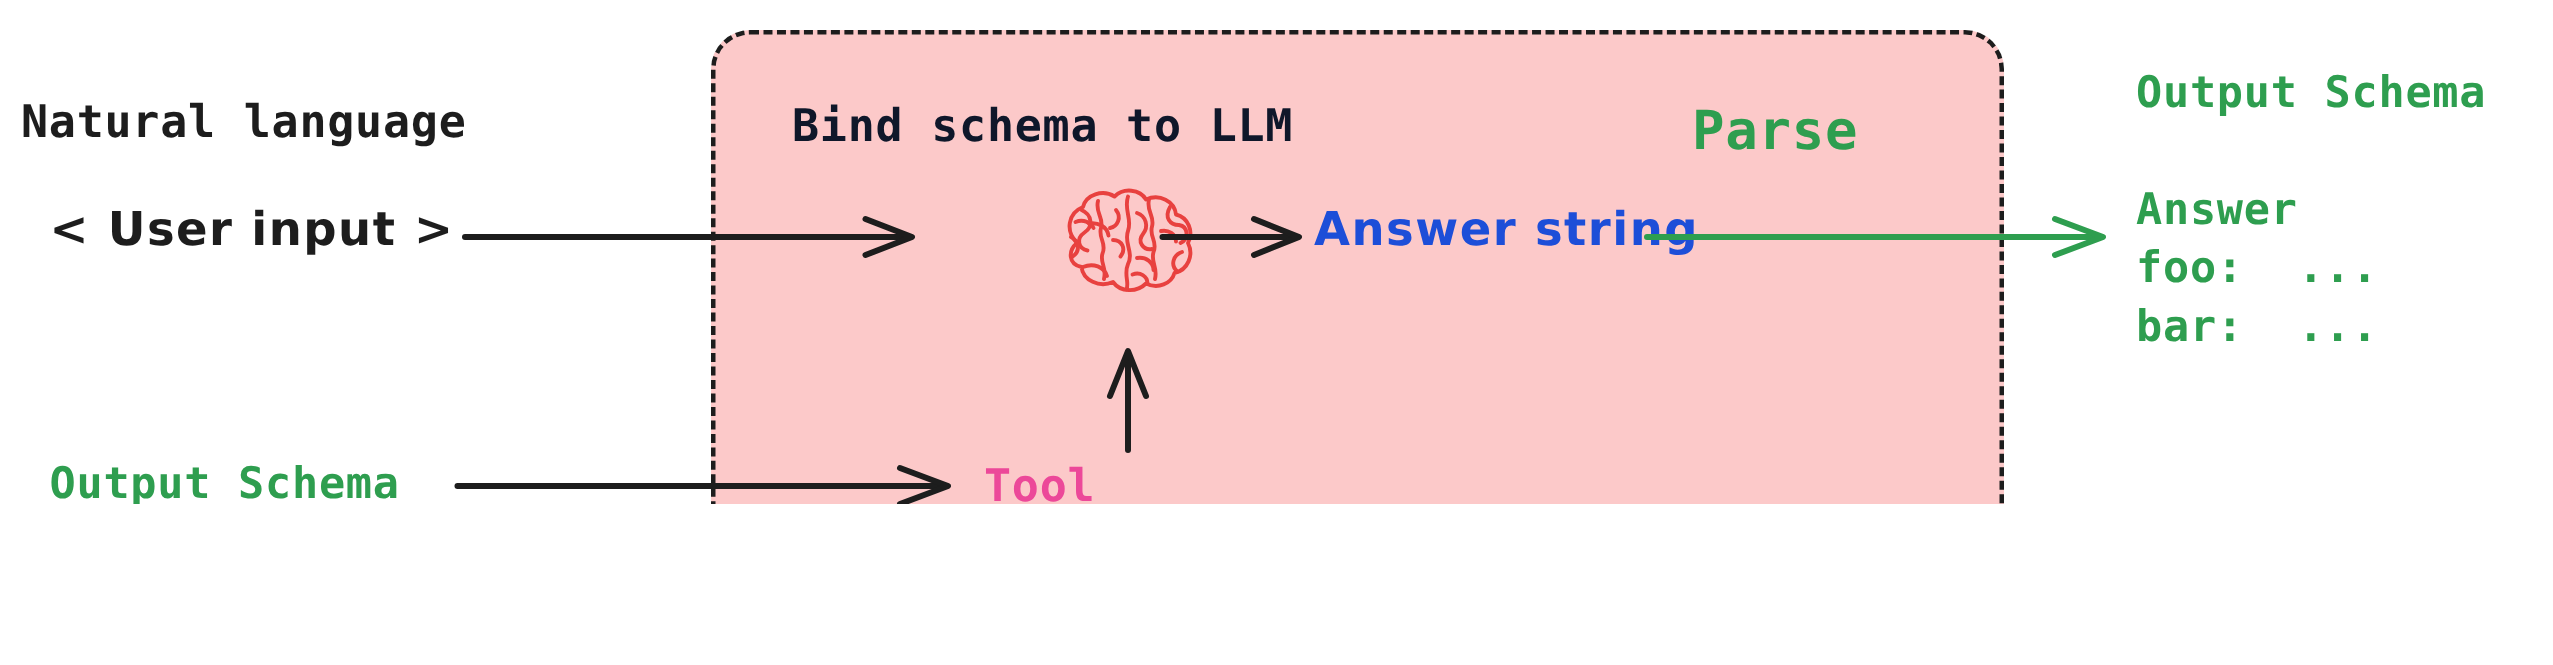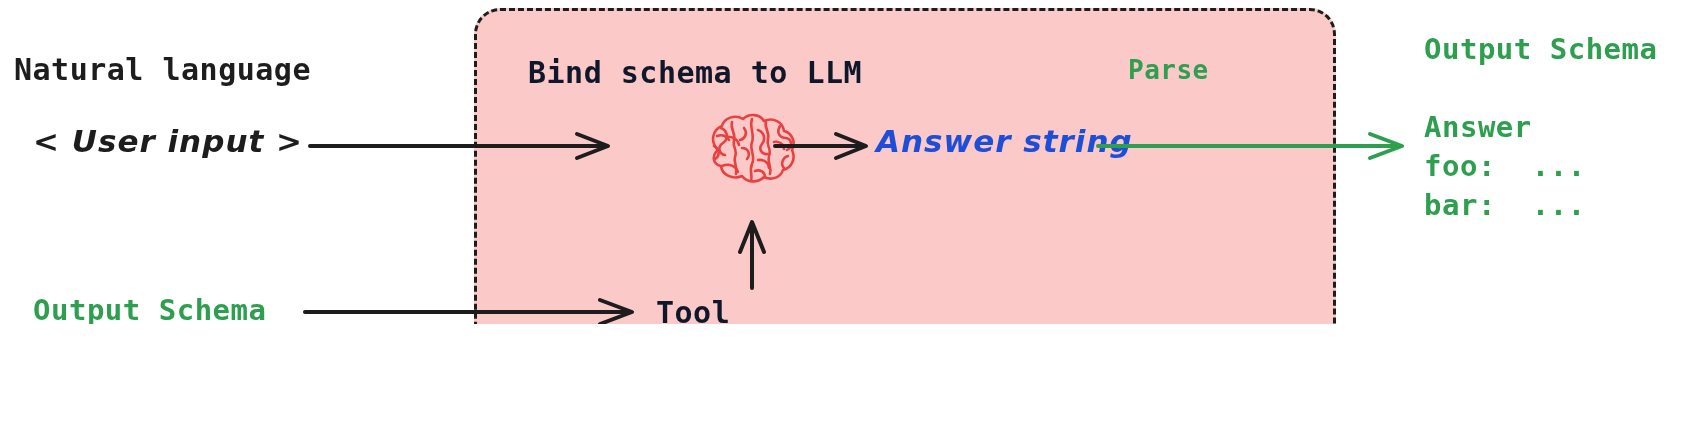--- a/index.html
+++ b/index.html
@@ -9,31 +9,31 @@
   }
   body {
     font-family: "DejaVu Sans Mono", monospace;
   }
   #stage {
     position: relative;
     width: 1702px;
     height: 324px;
     background: #ffffff;
     overflow: hidden;
+    margin-top: 12px;
   }
   .mono {
     font-family: "DejaVu Sans Mono", monospace;
     font-weight: 700;
     letter-spacing: 0.5px;
     white-space: pre;
   }
   .hand {
     font-family: "DejaVu Sans", sans-serif;
     font-weight: 600;
-    font-style: italic;
     letter-spacing: 1px;
     white-space: pre;
   }
   .abs { position: absolute; }
 
   
   #llm-panel {
     left: 474px;
     top: 8px;
     width: 862px;
@@ -66,34 +66,34 @@
   }
   #bind-schema-label {
     left: 528px;
     top: 55px;
     font-size: 30px;
     color: #0f172a;
   }
   #parse-label {
     left: 1128px;
     top: 55px;
-    font-size: 26px;
+    font-size: 36px;
     color: #2e9e4f;
   }
   #answer-string-text {
     left: 876px;
     top: 123px;
     font-size: 31px;
     color: #1d4ed8;
   }
   #tool-label {
     left: 656px;
     top: 295px;
     font-size: 30px;
-    color: #0f172a;
+    color: #ec4899;
   }
   #output-schema-block {
     left: 1424px;
     top: 30px;
     font-size: 29px;
     line-height: 39px;
     color: #2e9e4f;
   }
 
   

